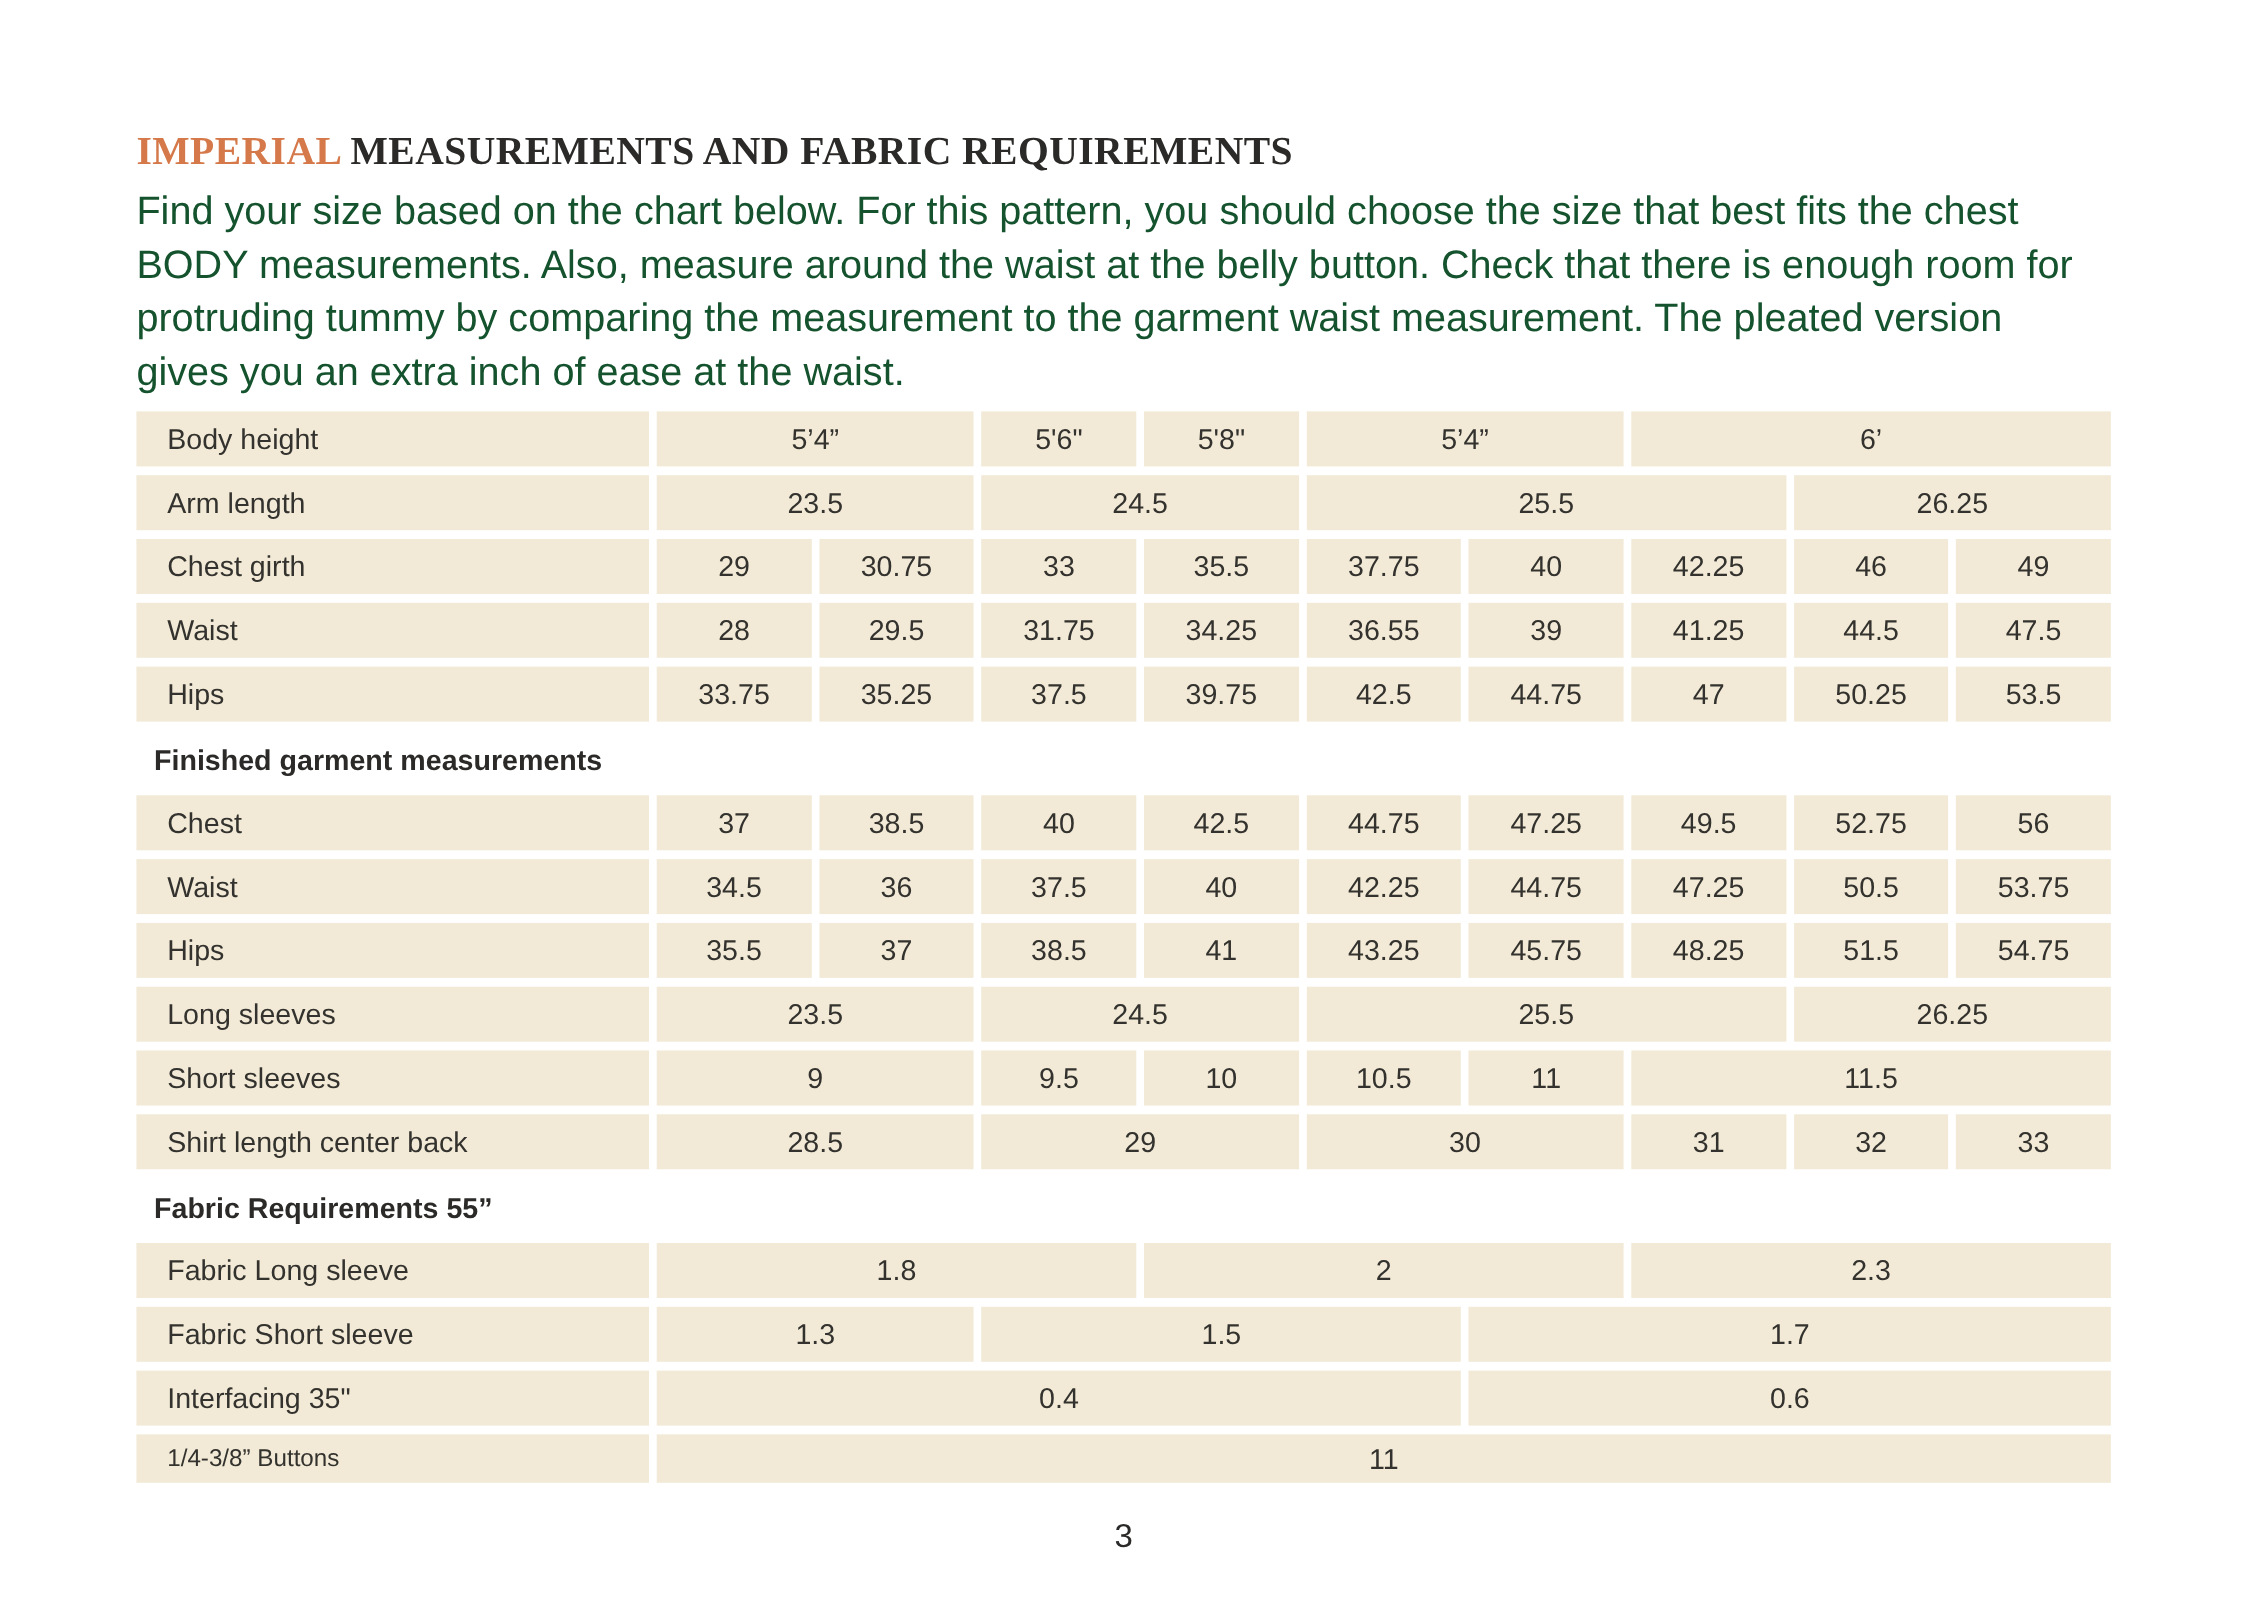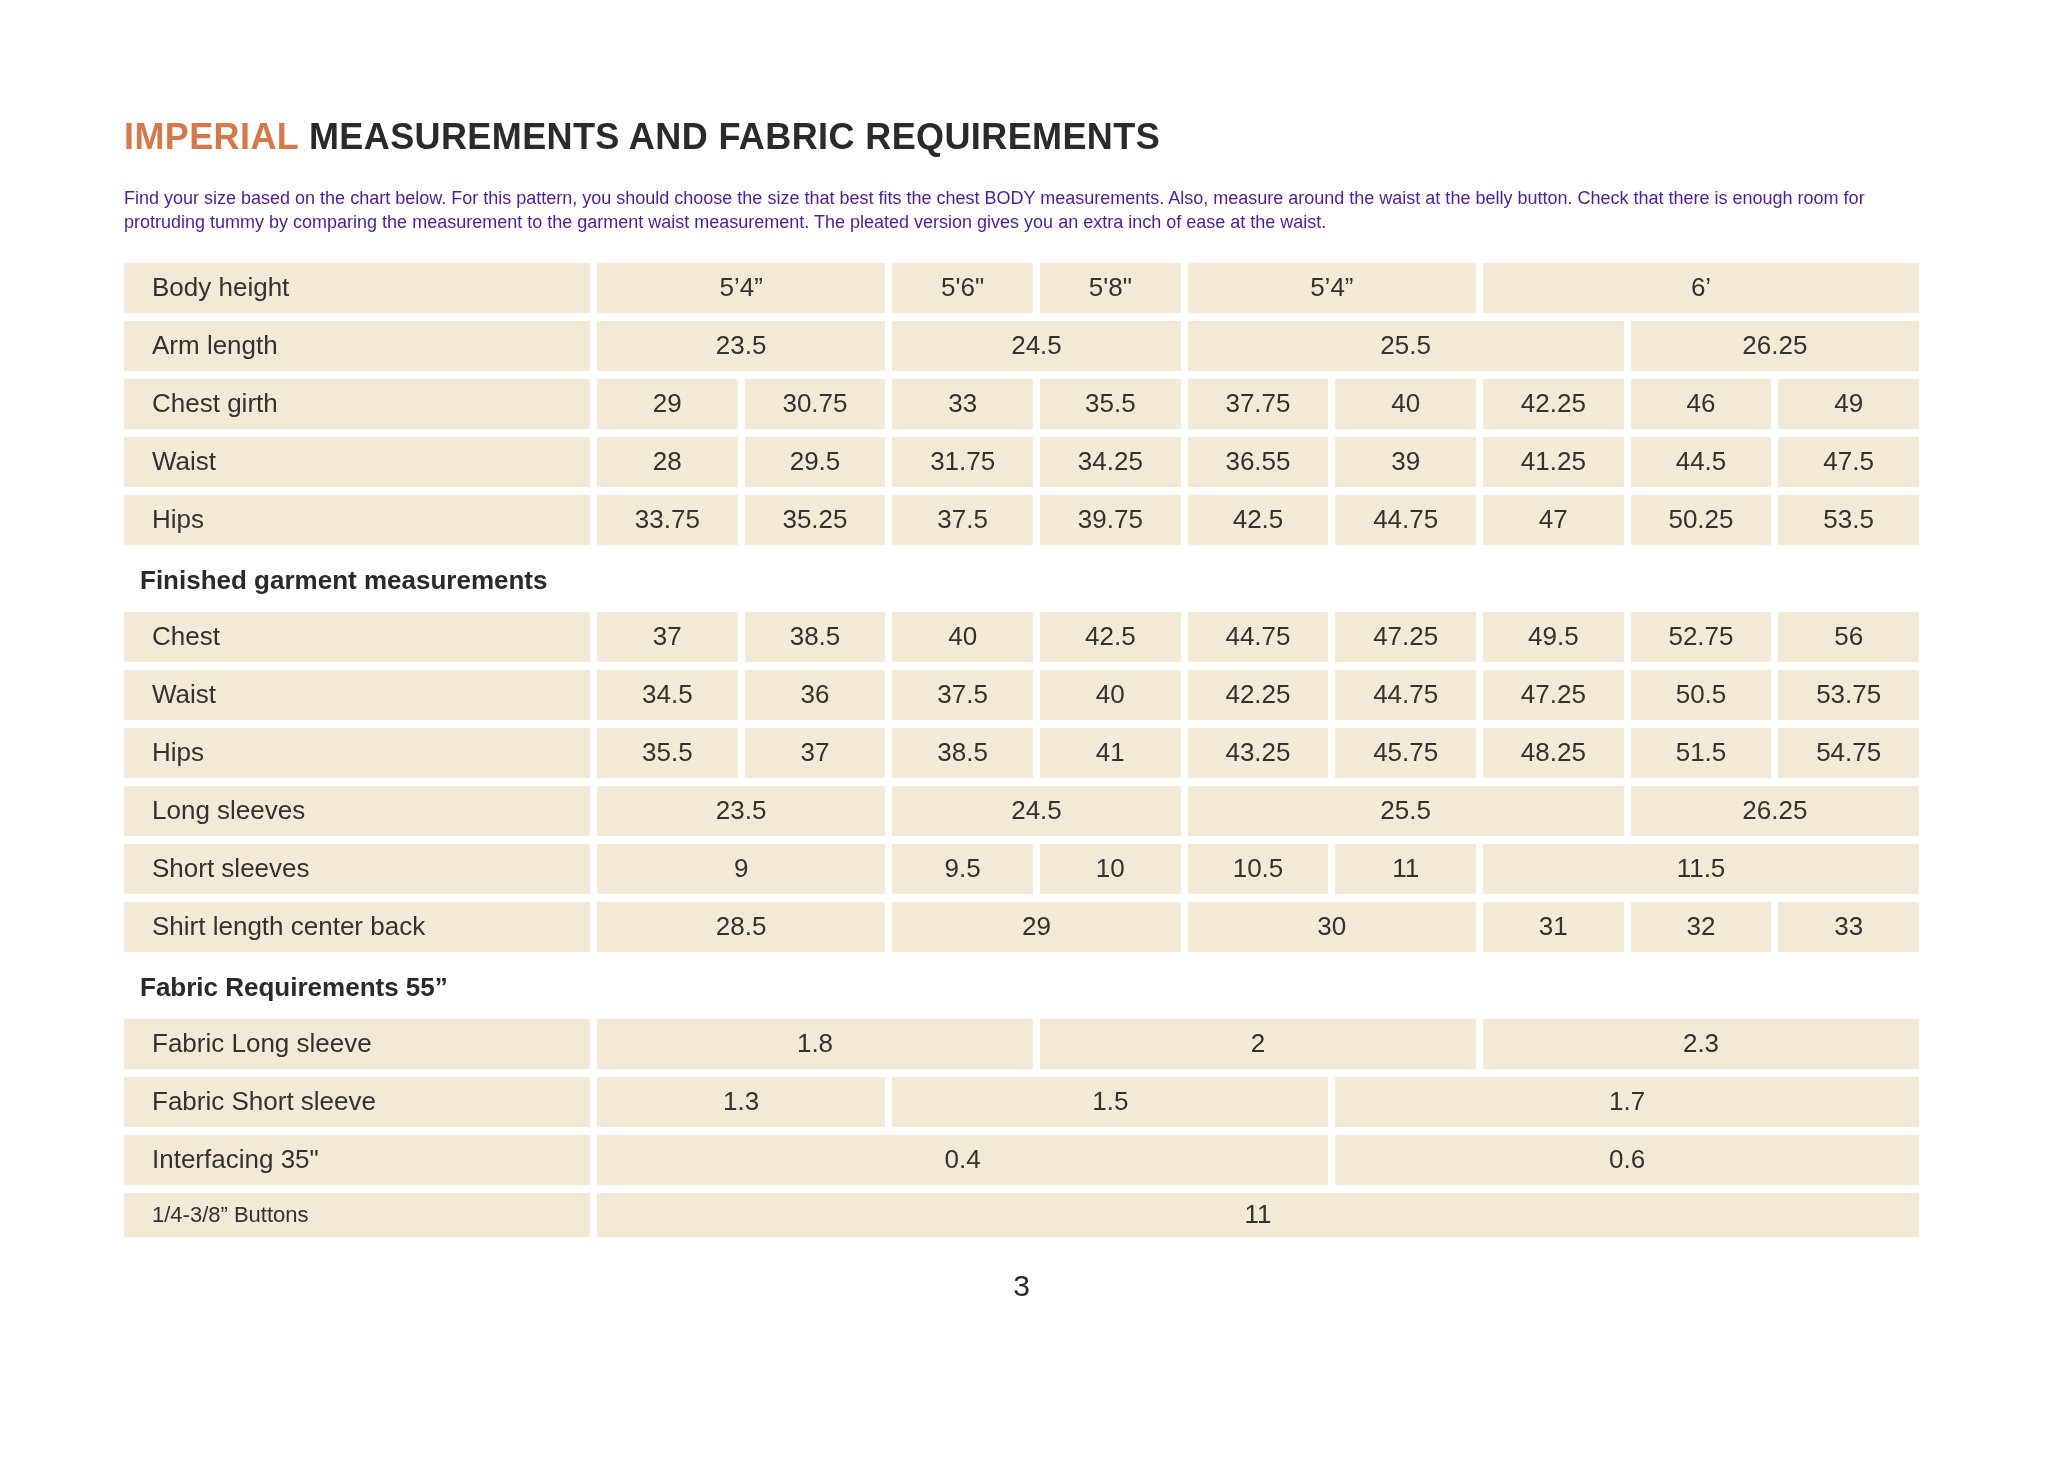--- a/index.html
+++ b/index.html
@@ -14,33 +14,34 @@
     height:1460px;
     background:#ffffff;
     font-family:"Liberation Sans", sans-serif;
     color:var(--ink);
     overflow:hidden;
   }
   .content{
     padding:116px 126px 0 124px;
   }
   h1.title{
-    margin:0 0 28px 0;
+    margin:0 0 10px 0;
     font-size:36px;
     font-weight:700;
     letter-spacing:0.4px;
     color:#2b2a28;
+    font-family:Liberation Serif, serif;
   }
   h1.title .accent{color:var(--accent);}
   .intro{
-    margin:0 0 28px 0;
+    margin:0 0 12px 0;
     max-width:1790px;
-    font-size:18px;
+    font-size:36px;
     line-height:1.35;
-    color:#4c1d95;
+    color:#14532d;
   }
   .size-table{width:1795px;}
   .t-row{
     display:grid;
     grid-template-columns:466px repeat(9,1fr);
     column-gap:7px;
     height:50px;
     margin-bottom:8px;
   }
   .t-row.t-head{

